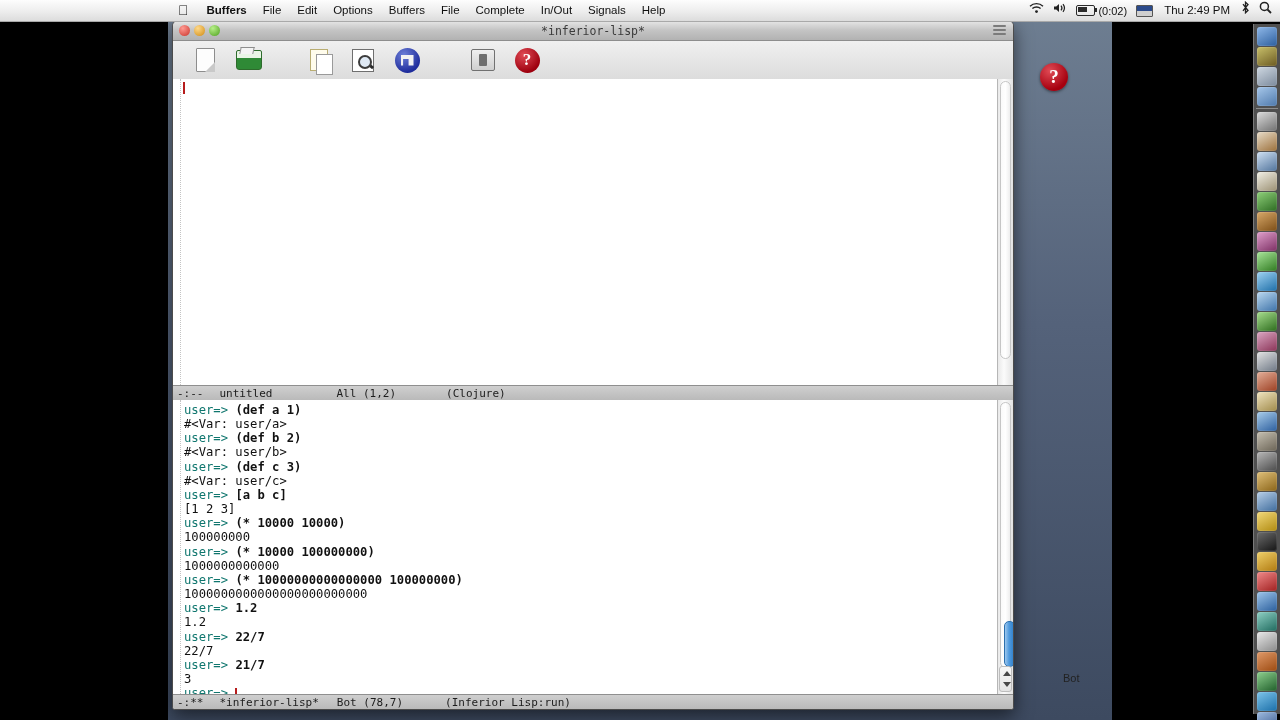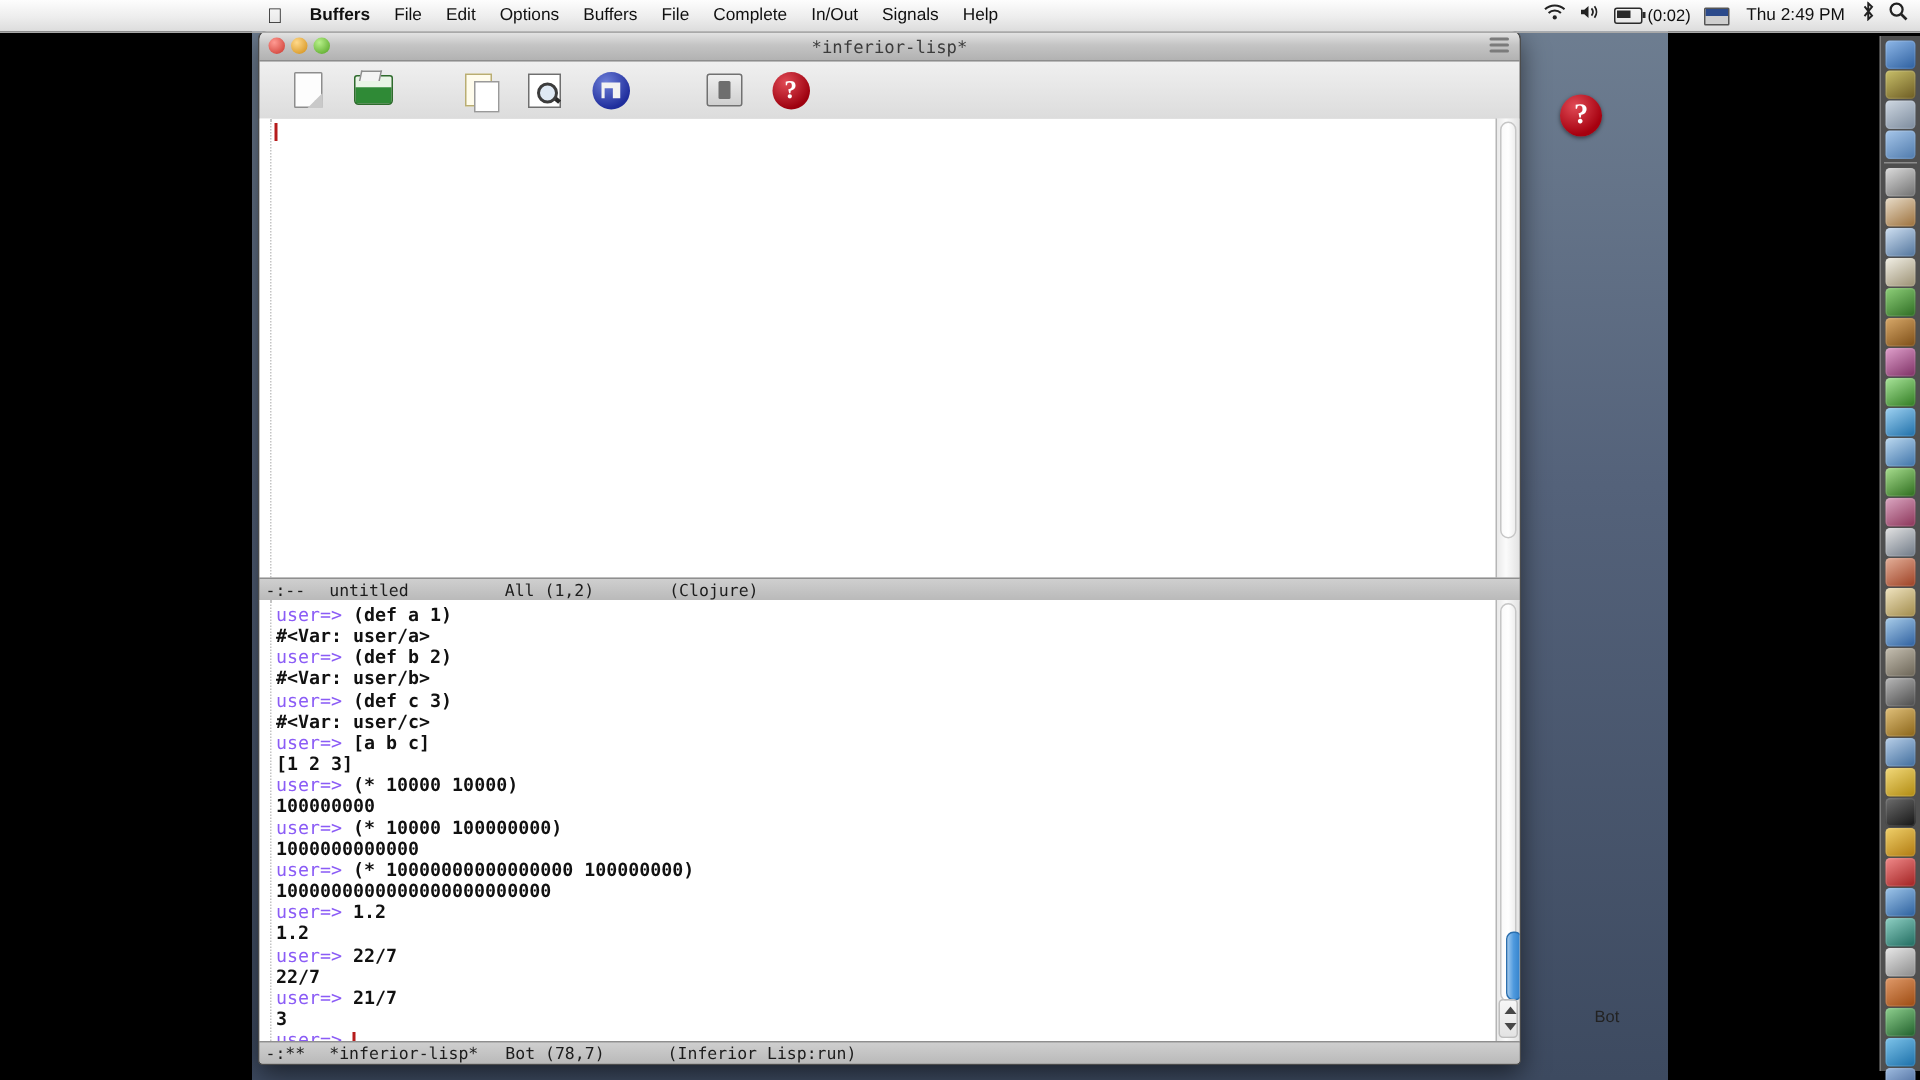--- a/index.html
+++ b/index.html
@@ -128,23 +128,23 @@
 
   .modeline{height:15px;background:linear-gradient(180deg,#cfcfcf,#b8b8b8);
             border-top:1px solid #8f8f8f;border-bottom:1px solid #8f8f8f;
             font-family:"DejaVu Sans Mono",monospace;font-size:11px;color:#1c1c1c;
             display:flex;align-items:center;white-space:pre;padding-left:4px;}
   .modeline .nm{font-weight:normal;}
 
   #buf-bot{position:absolute;left:0;top:379px;width:840px;height:294px;background:#fff;display:flex;}
   #repl{font-family:"DejaVu Sans Mono",monospace;font-size:12.2px;line-height:14.15px;
         color:#111;white-space:pre;padding:1px 0 0 1px;}
-  #repl .p{color:#8b5cf6;}
+  #repl .p{color:#0f766e;}
   #repl .in{font-weight:bold;}
-  #repl .out{font-weight:bold;}
+  #repl .out{font-weight:normal;}
 </style>
 </head>
 <body>
 
 <div id="screen">
 
   <div id="desktop"></div>
 
   <div id="menubar">
     <div class="ml">

